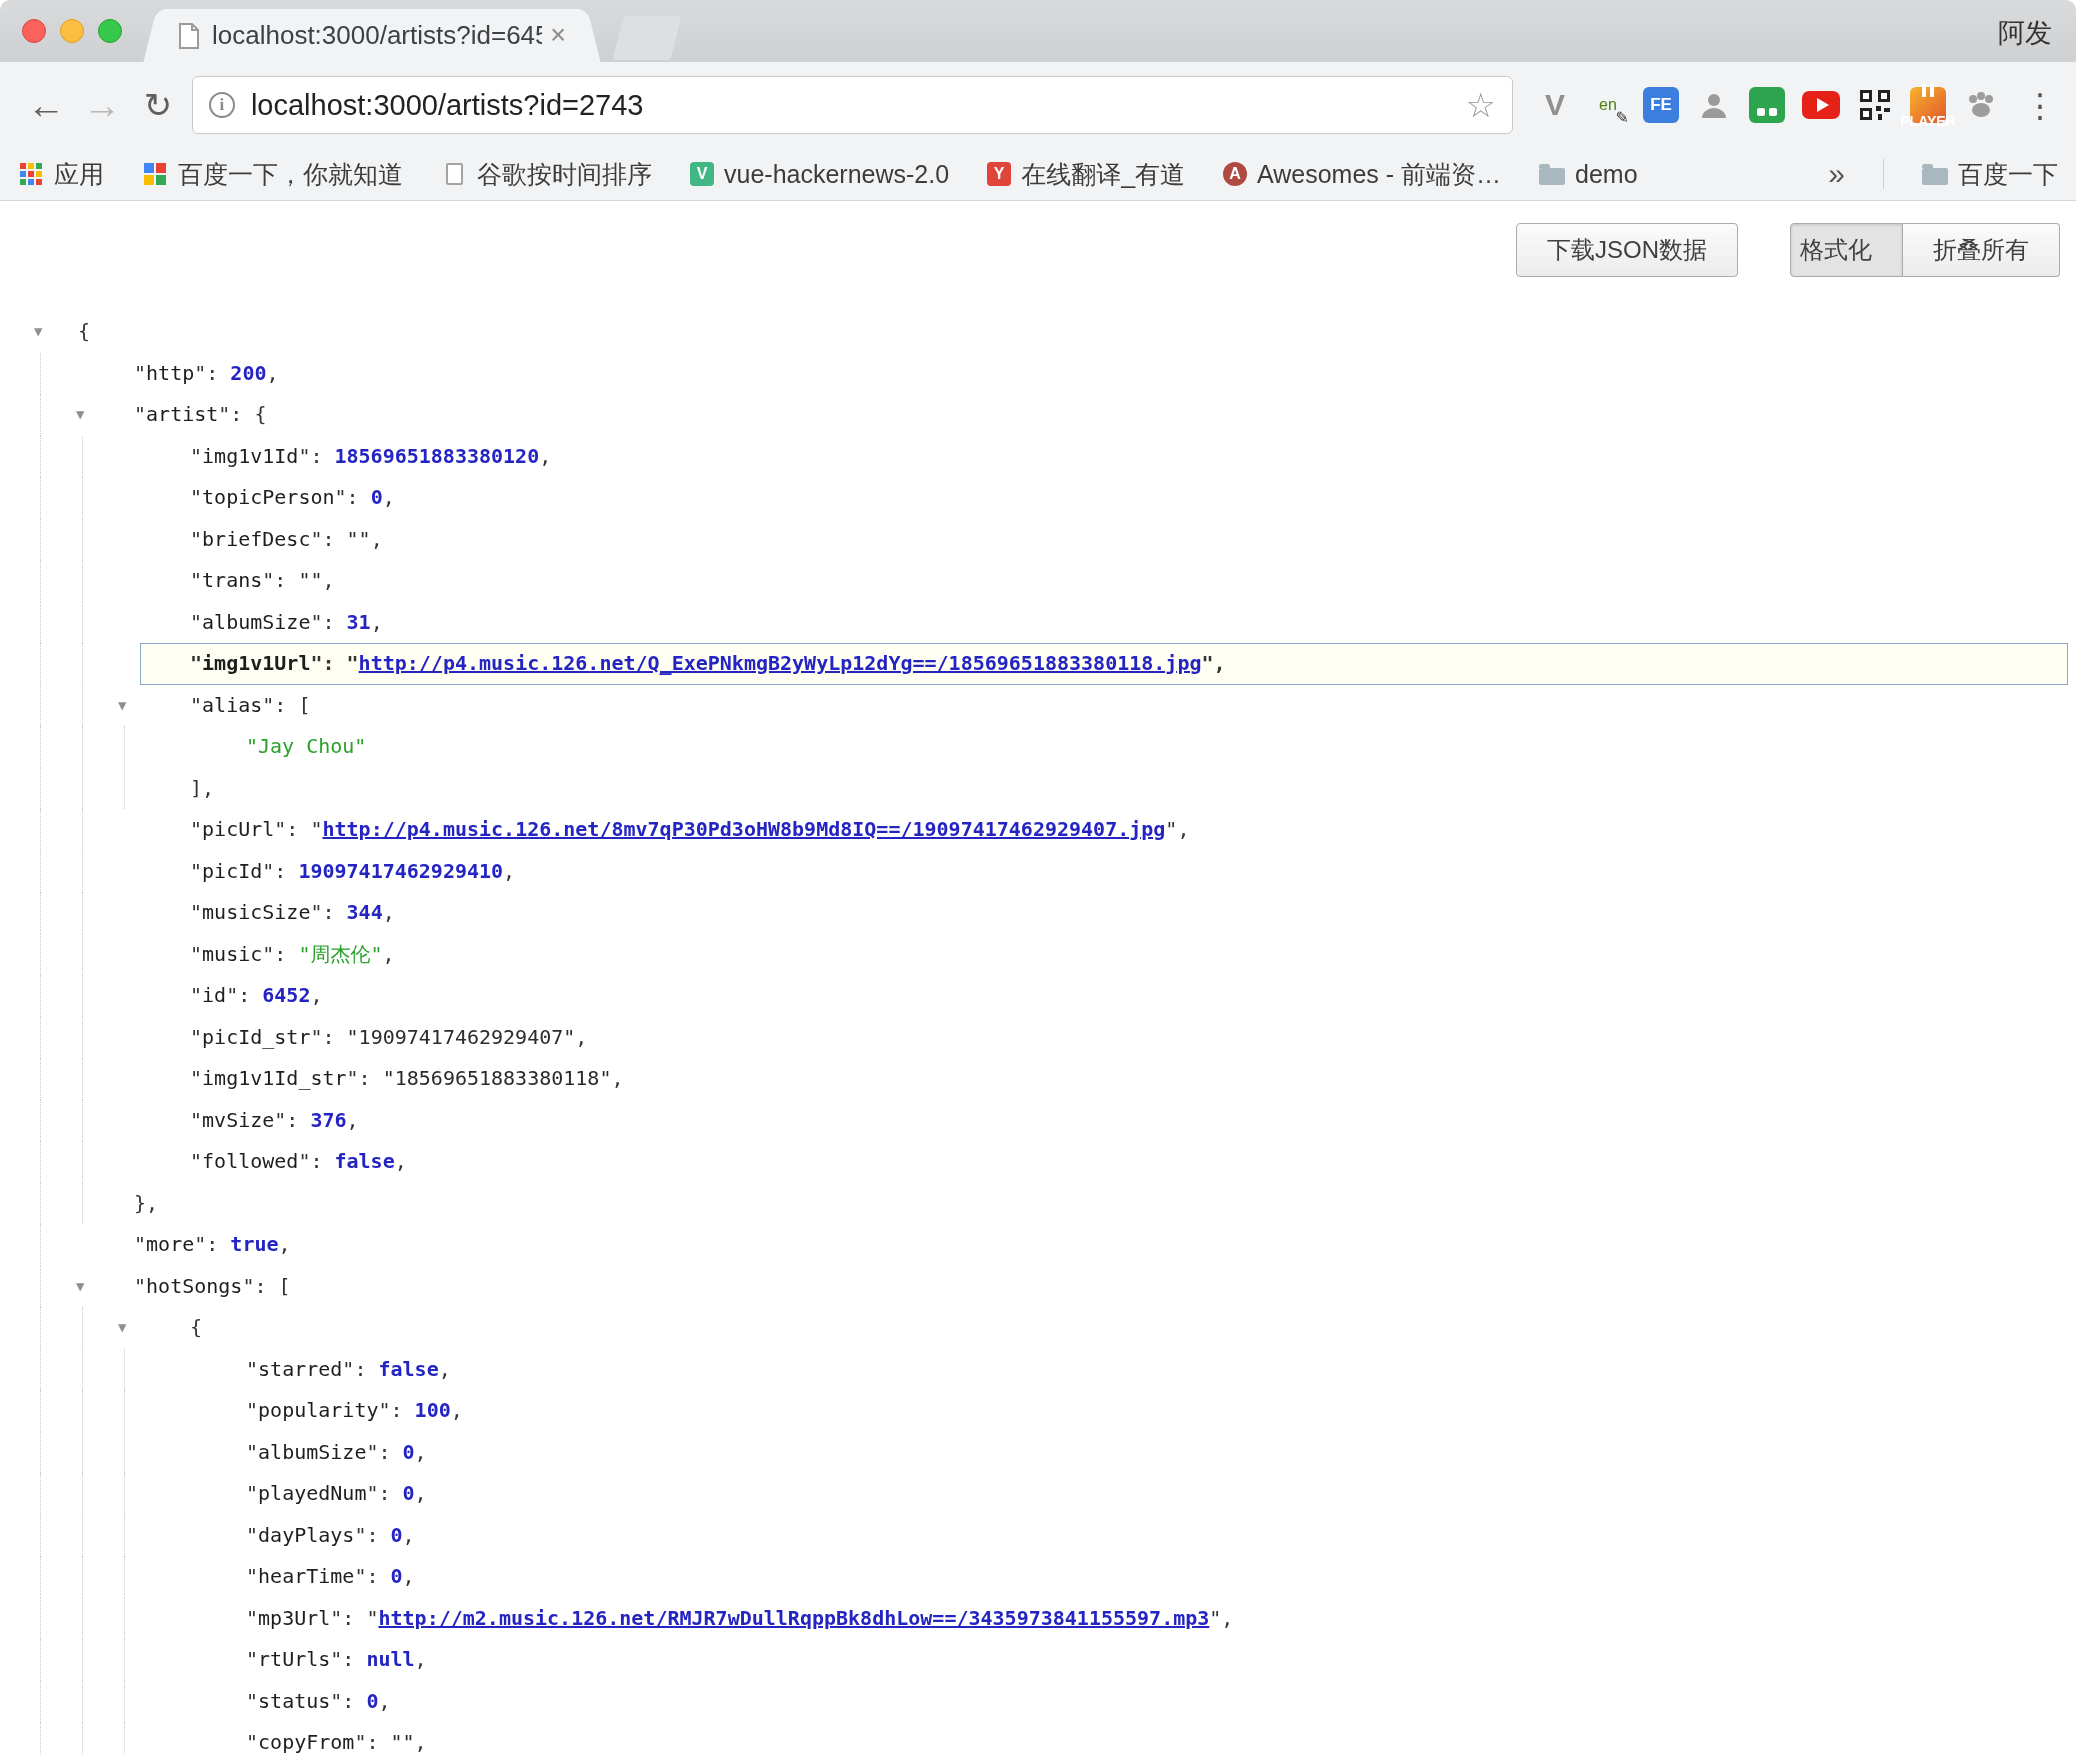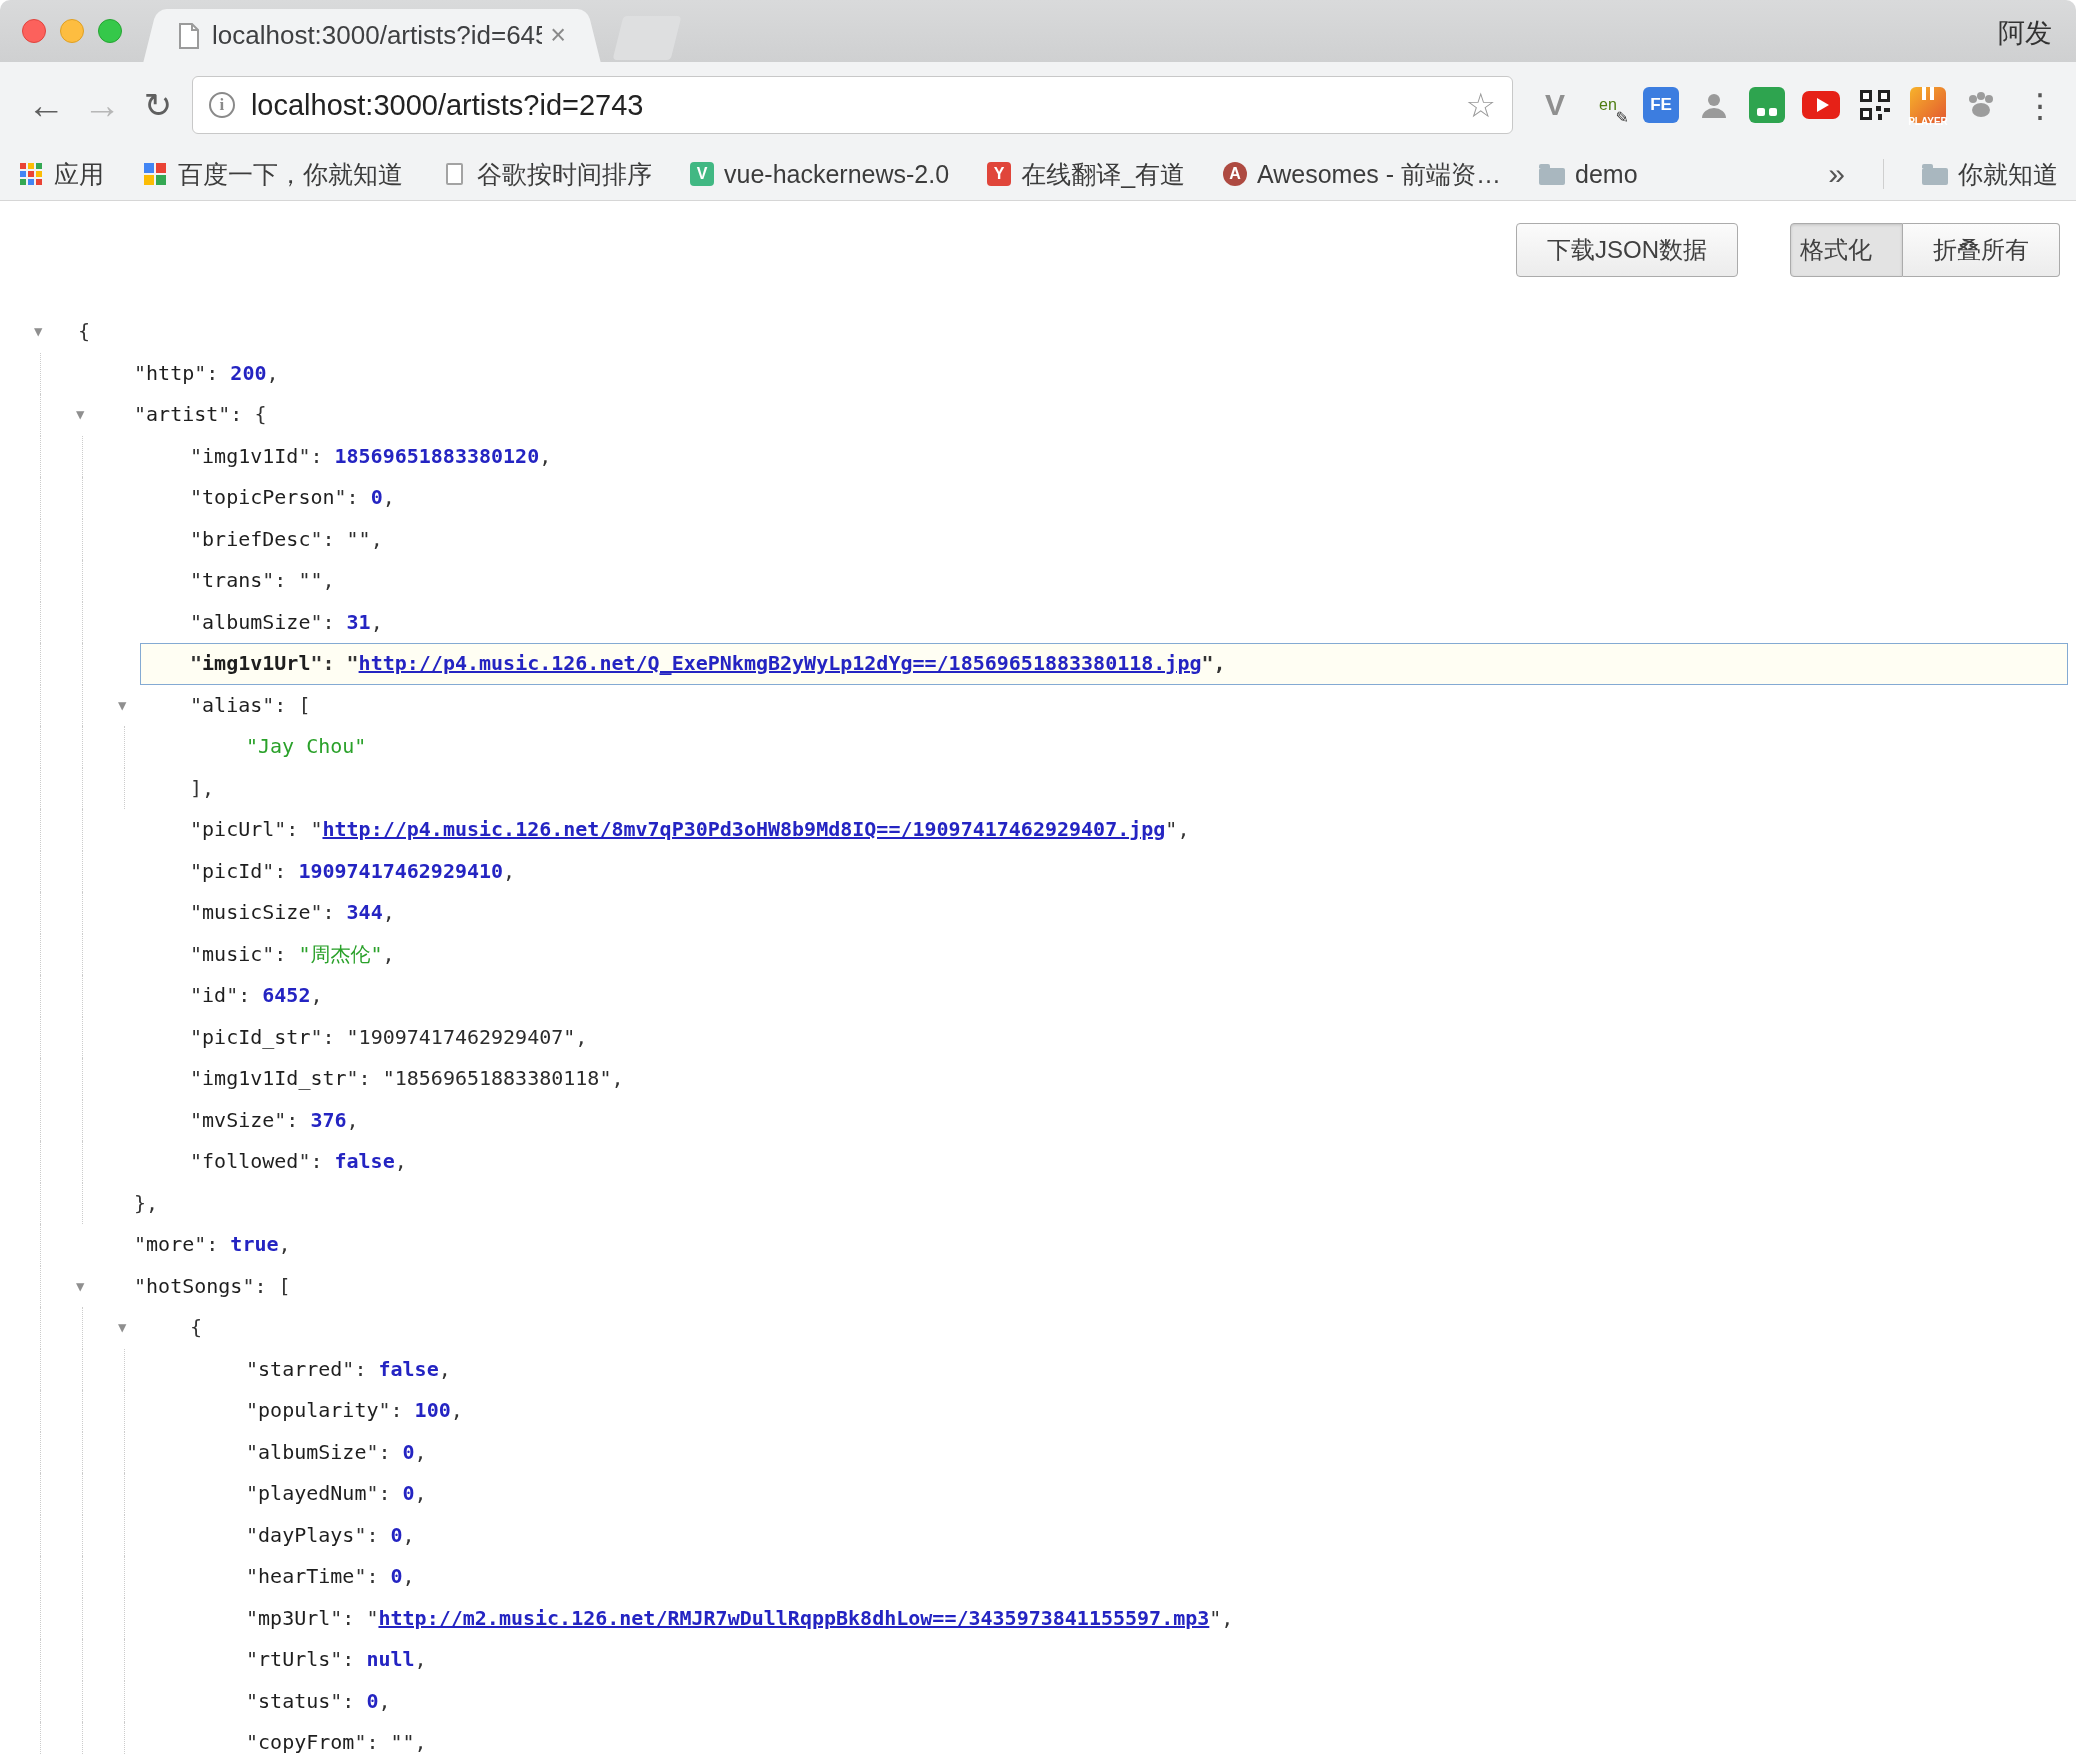--- a/index.html
+++ b/index.html
@@ -60,21 +60,21 @@
                       border-radius:2px; bottom:7px; }
   .ext.tmonkey .eye:first-child { left:8px; }
   .ext.tmonkey .eye:last-child  { right:8px; }
   .ext.youtube { background:#E62117; border-radius:7px; width:38px; height:28px; }
   .yt-play { width:0; height:0; border-left:12px solid #fff; border-top:7px solid transparent;
              border-bottom:7px solid transparent; margin-left:3px; }
   .ext.player { border-radius:6px; background:linear-gradient(135deg,#F7B32B,#E2572F);
                 flex-direction:column; }
   .p-bars { display:flex; gap:4px; margin-top:3px; }
   .p-bars i { width:4px; height:13px; background:#fff; }
-  .p-label { font-size:10px; color:#fff; font-weight:bold; margin-top:16px; }
+  .p-label { font-size:14px; color:#fff; font-weight:bold; margin-top:16px; }
   .ext.menu { font-size:33px; color:#555; margin-left:6px; }
 
   
   .bookmarks { height:52px; display:flex; align-items:center; padding:0 18px; gap:38px; }
   .bm { display:flex; align-items:center; gap:10px; cursor:pointer; white-space:nowrap; }
   .bm-label { font-size:25px; color:#3C3C3C; }
   .iconbox { width:26px; height:26px; display:flex; align-items:center; justify-content:center; }
   .apps-grid { width:6px; height:6px; background:#EA4335; margin:-16px 16px 0 0;
       box-shadow:8px 0 0 #FBBC05,16px 0 0 #34A853,0 8px 0 #4285F4,8px 8px 0 #EA4335,
                  16px 8px 0 #FBBC05,0 16px 0 #34A853,8px 16px 0 #4285F4,16px 16px 0 #EA4335; }
@@ -248,21 +248,21 @@
         <span class="bm-label">Awesomes - 前端资…</span>
       </div>
       <div class="bm">
         <span class="folder-icon"></span>
         <span class="bm-label">demo</span>
       </div>
       <span class="bm-chevron">»</span>
       <span class="bm-divider"></span>
       <div class="bm">
         <span class="folder-icon"></span>
-        <span class="bm-label">你就知道</span>
+        <span class="bm-label">百度一下</span>
       </div>
     </div>
   </div>
 
   <div class="content">
     <div class="action-row">
       <button class="btn">下载JSON数据</button>
       <div class="seg">
         <button class="btn">格式化</button>
         <button class="btn">折叠所有</button>

